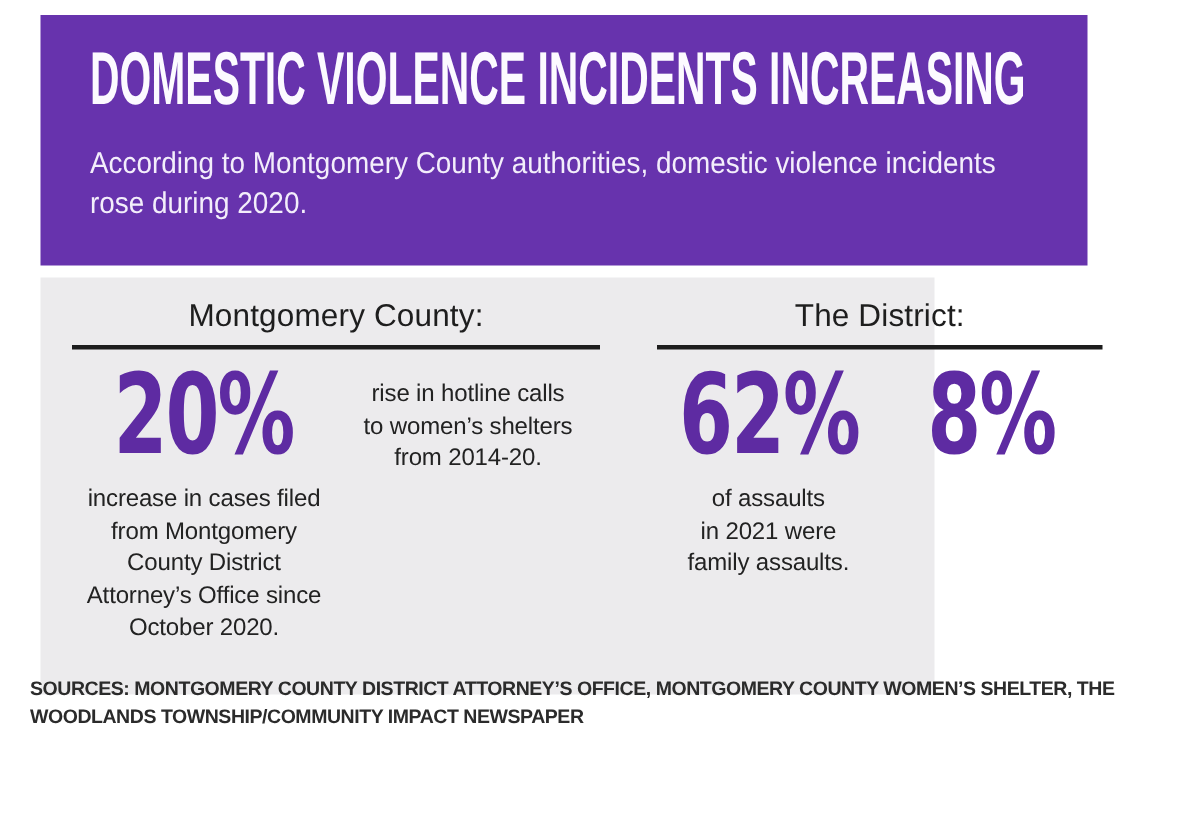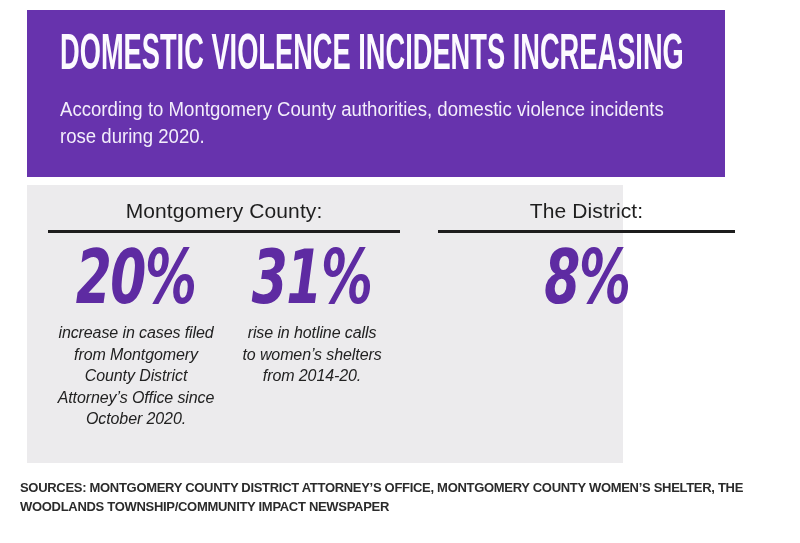--- a/index.html
+++ b/index.html
@@ -29,33 +29,33 @@
   }
   .group{position:absolute;top:12px;}
   .group-left{left:21px;width:352px;}
   .group-right{left:411px;width:297px;}
   .group-heading{
     margin:0;text-align:center;font-size:21px;font-weight:400;
     color:#1e1e1e;line-height:28px;letter-spacing:0.1px;white-space:nowrap;
   }
   .rule{height:3px;background:#1d1d1d;margin-top:5px;}
   .stats-row{display:flex;margin-top:9px;}
-  .stat{flex:1;text-align:center;min-width:0;font-style:italic;}
+  .stat{flex:1;text-align:center;min-width:0;}
   .stat-value{
     height:70px;display:flex;align-items:center;justify-content:center;
     font-family:"DejaVu Sans", sans-serif;font-size:74px;font-weight:bold;
     color:#5e2ba2;letter-spacing:-2px;
   }
   .stat-value > span{display:inline-block;transform:scaleX(0.70);transform-origin:center;white-space:nowrap;}
   .stat-desc{
     margin-top:10px;font-size:16px;line-height:1.35;color:#222222;
     white-space:pre;text-align:center;letter-spacing:-0.1px;
   }
   .sources{
-    position:absolute;left:20px;top:478px;margin:0;
+    position:absolute;left:20px;top:449px;margin:0;
     font-size:13px;font-weight:bold;line-height:19px;color:#2b2b2b;
     letter-spacing:-0.3px;white-space:pre;
   }
 </style>
 </head>
 <body>
 
 <div>
 
   <header class="hero">
@@ -74,34 +74,39 @@
           <div class="stat-value">
               <span>20%</span>
             </div>
           <div class="stat-desc">increase in cases filed
 from Montgomery
 County District
 Attorney’s Office since
 October 2020.</div>
         </div>
         <div class="stat">
-          <div class="stat-value">
-              <span>31%</span>
-            </div>
           <div class="stat-desc">rise in hotline calls
 to women’s shelters
 from 2014-20.</div>
         </div>
       </div>
     </div>
 
     <div class="group group-right">
       <h2 class="group-heading">The District:</h2>
       <div class="rule"></div>
       <div class="stats-row">
+        <div class="stat">
+          <div class="stat-value">
+              <span>62%</span>
+            </div>
+          <div class="stat-desc">of assaults
+in 2021 were
+family assaults.</div>
+        </div>
         <div class="stat">
           <div class="stat-value">
               <span>8%</span>
             </div>
         </div>
       </div>
     </div>
 
   </section>
 

